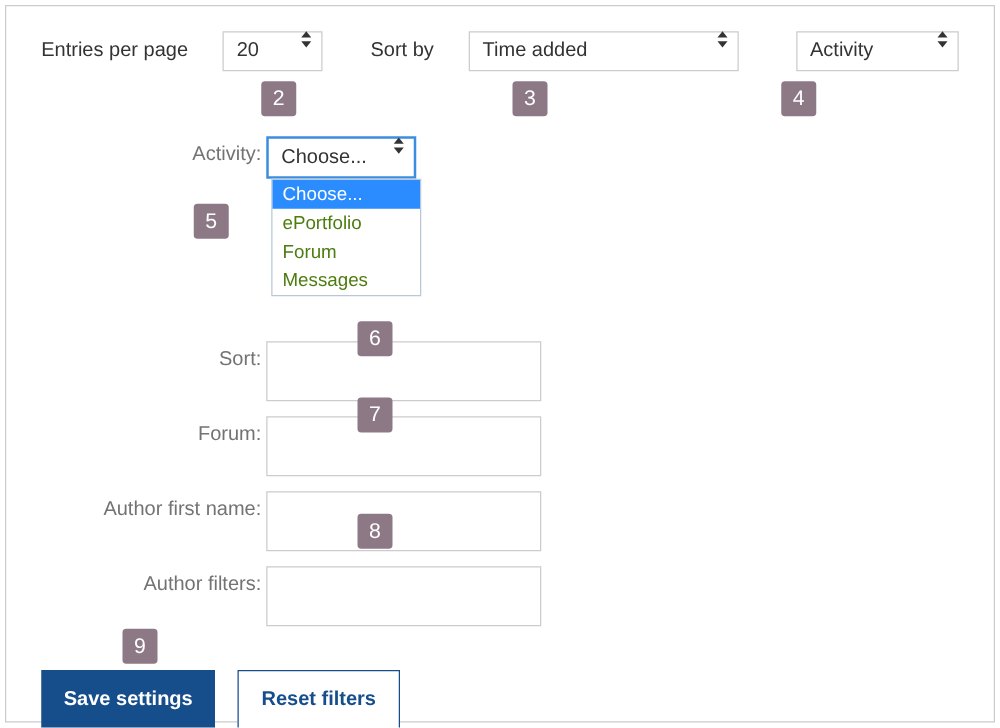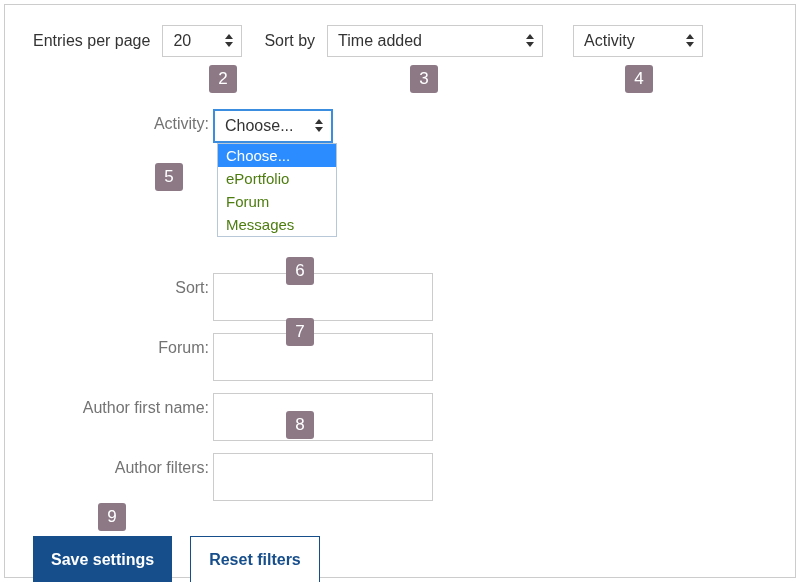--- a/index.html
+++ b/index.html
@@ -13,29 +13,29 @@
   .container {
     border: 1px solid #ccc;
     width: 792px;
     height: 574px;
     padding: 20px 28px;
     position: relative;
   }
   .top-row {
     display: flex;
     align-items: center;
-    gap: 12px;
+    gap: 28px;
   }
   .top-label {
     font-size: 16px;
     color: #333;
   }
   .select {
     display: inline-flex;
-    align-items: center;
+    align-items: flex-start;
     justify-content: space-between;
     border: 1px solid #ccc;
     background: #fff;
     padding: 6px 10px;
     font-size: 16px;
     color: #333;
     cursor: pointer;
   }
   .select.small { width: 80px; }
   .select.med { width: 216px; }

